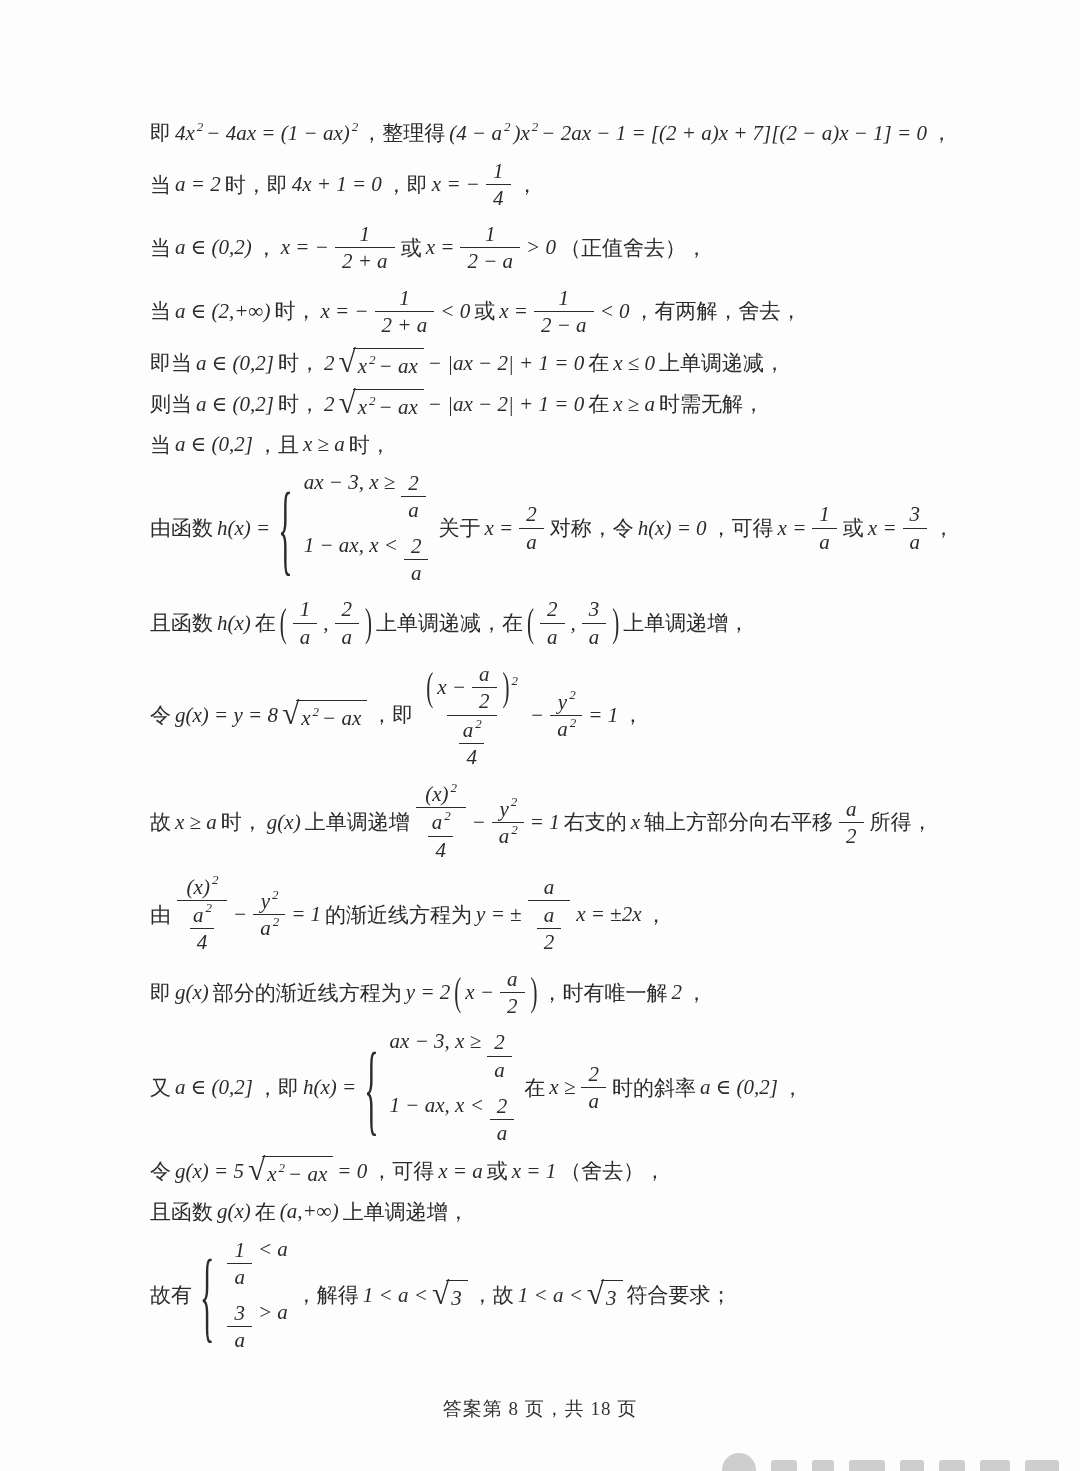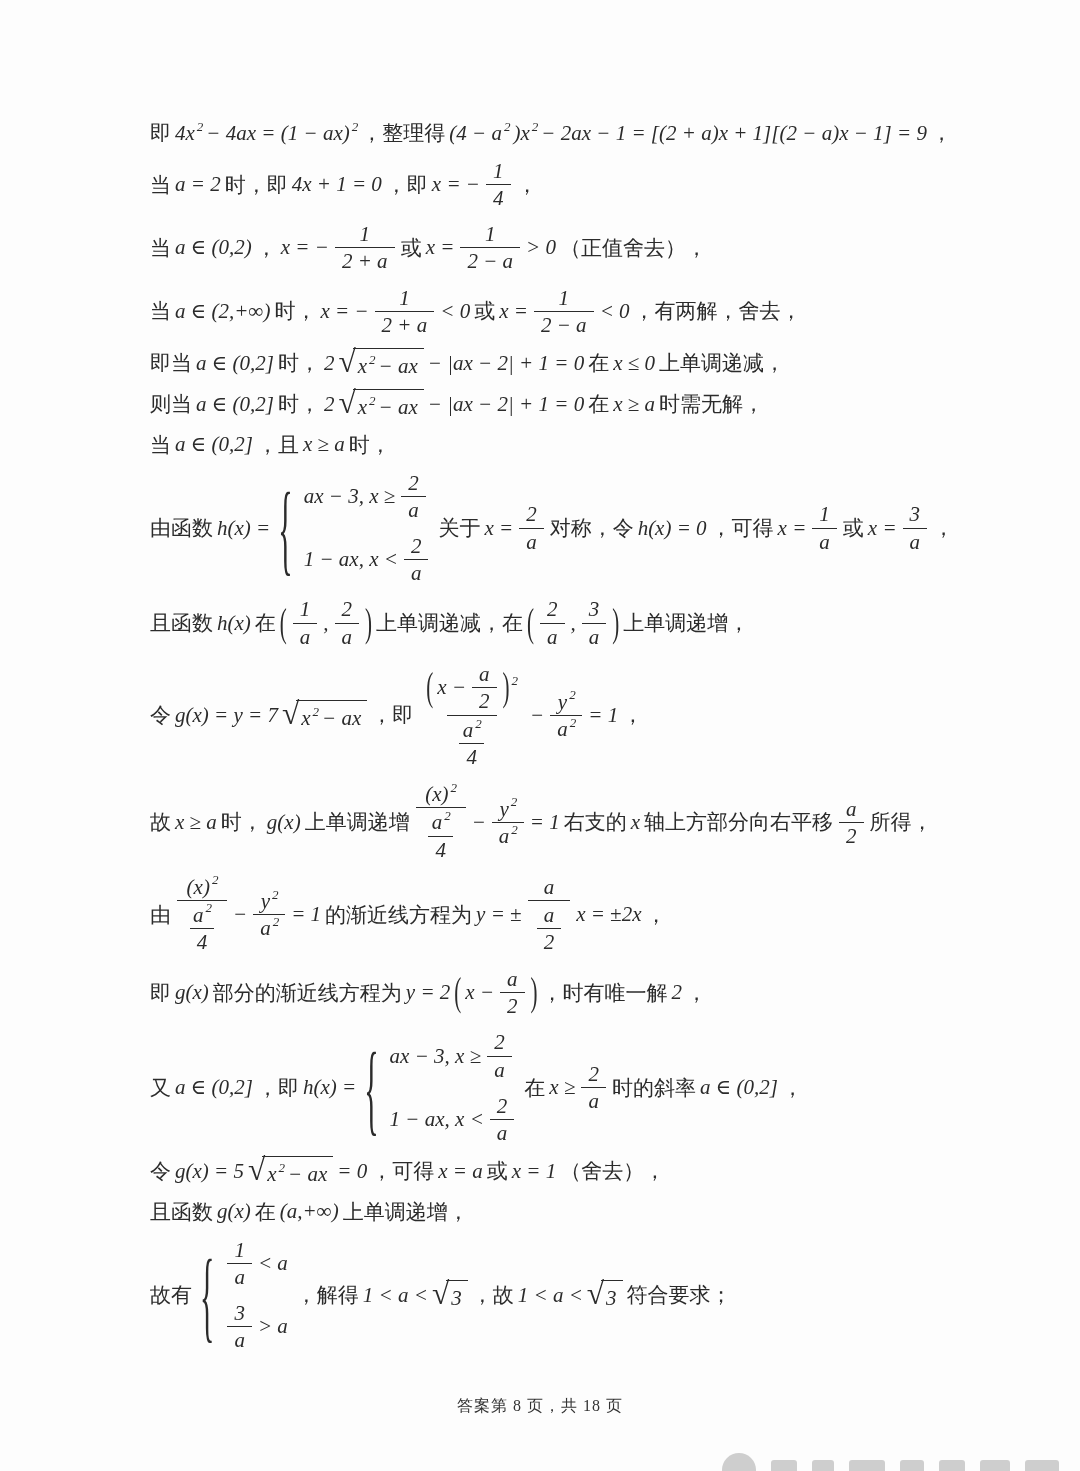--- a/index.html
+++ b/index.html
@@ -31,24 +31,24 @@
   .mfd{border-top:1.4px solid var(--ink,#2b2b2b);}
   .mr{display:inline-flex;align-items:center;margin:0 2px;}
   .mrg{font-size:1.5em;line-height:.8;margin-right:-3px;transform:translateY(-2px);}
   .mrc{border-top:1.5px solid var(--ink,#2b2b2b);padding:5px 4px 0 3px;display:inline-flex;align-items:center;}
   .mc{display:inline-flex;align-items:center;margin:0 4px;}
   .mcb{
     font-size:30px;display:inline-block;font-weight:300;
     transform:scaleY(3.4);transform-origin:center;margin:0 9px 0 2px;
   }
   .mcr{display:inline-flex;flex-direction:column;gap:10px;}
-  .mcrow{display:flex;align-items:center;}
+  .mcrow{display:flex;}
   .footer{
     position:absolute;top:1396px;left:0;width:100%;
-    text-align:center;font-size:16px;color:#333;letter-spacing:1px;
+    text-align:center;font-size:19px;color:#333;letter-spacing:1px;
   }
   .watermark{
     position:absolute;left:722px;top:1453px;width:348px;height:18px;
     display:flex;align-items:flex-start;gap:15px;opacity:.55;
   }
   .wm-circle{width:34px;height:34px;border-radius:50%;background:var(--wmgray,#9a9a9a);flex:0 0 auto;}
   .wm-bar{height:26px;background:var(--wmgray,#a6a6a6);border-radius:3px;margin-top:7px;flex:0 0 auto;}
   .w1{width:26px;} .w2{width:22px;} .w3{width:36px;} .w4{width:24px;} .w5{width:26px;} .w6{width:30px;} .w7{width:34px;}
 </style>
 </head>
@@ -60,21 +60,21 @@
         <span class="mt">即 </span>
         <span class="mm">4x</span>
         <span class="ms">2</span>
         <span class="mm"> − 4ax = (1 − ax)</span>
         <span class="ms">2</span>
         <span class="mt">，整理得</span>
         <span class="mm">(4 − a</span>
         <span class="ms">2</span>
         <span class="mm">)x</span>
         <span class="ms">2</span>
-        <span class="mm"> − 2ax − 1 = [(2 + a)x + 1][(2 − a)x − 1] = 9</span>
+        <span class="mm"> − 2ax − 1 = [(2 + a)x + 7][(2 − a)x − 1] = 0</span>
         <span class="mt">，</span>
       </div>
       <div class="line">
         <span class="mt">当 </span>
         <span class="mm">a = 2</span>
         <span class="mt"> 时，即 </span>
         <span class="mm">4x + 1 = 0</span>
         <span class="mt">，即 </span>
         <span class="mm">x = −</span>
         <span class="mf">
@@ -287,21 +287,21 @@
           </span>
           <span class="mfd">
             <span class="mm">a</span>
           </span>
         </span>
         <span class="mb">)</span>
         <span class="mt">上单调递增，</span>
       </div>
       <div class="line">
         <span class="mt">令 </span>
-        <span class="mm">g(x) = y = 7</span>
+        <span class="mm">g(x) = y = 8</span>
         <span class="mr">
           <span class="mrg">√</span>
           <span class="mrc">
             <span class="mm">x</span>
             <span class="ms">2</span>
             <span class="mm"> − ax</span>
           </span>
         </span>
         <span class="mt">，即</span>
         <span class="mf">

